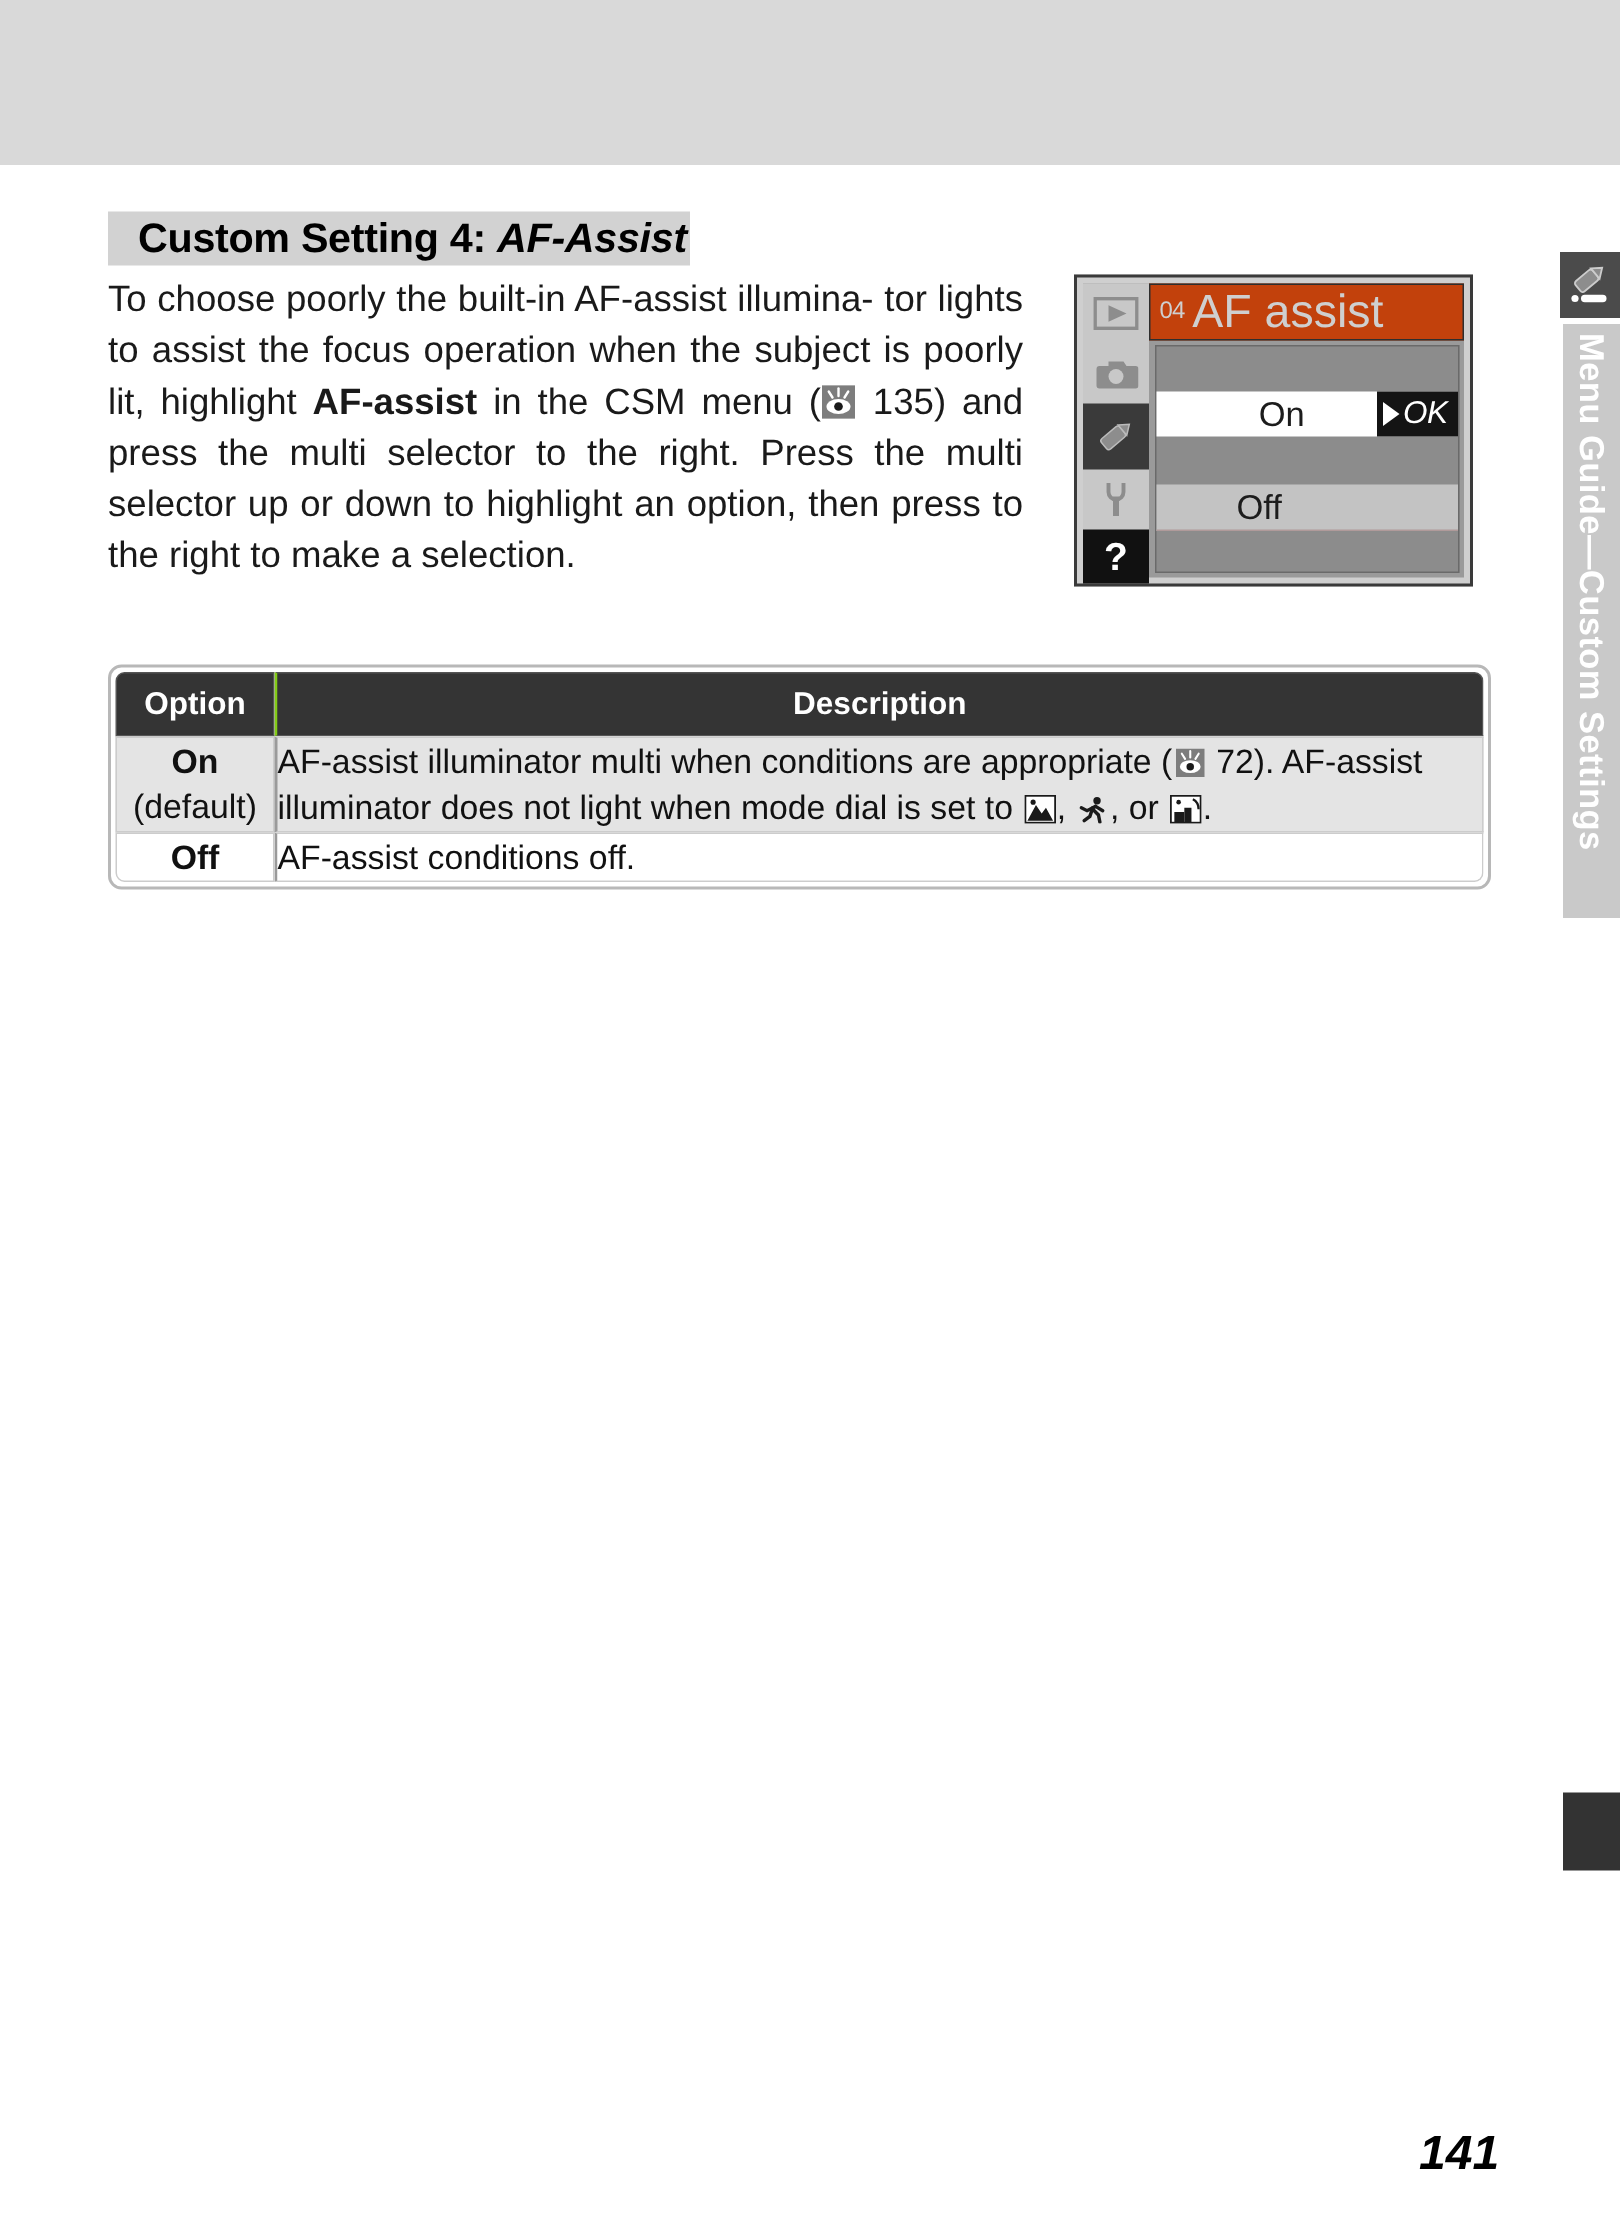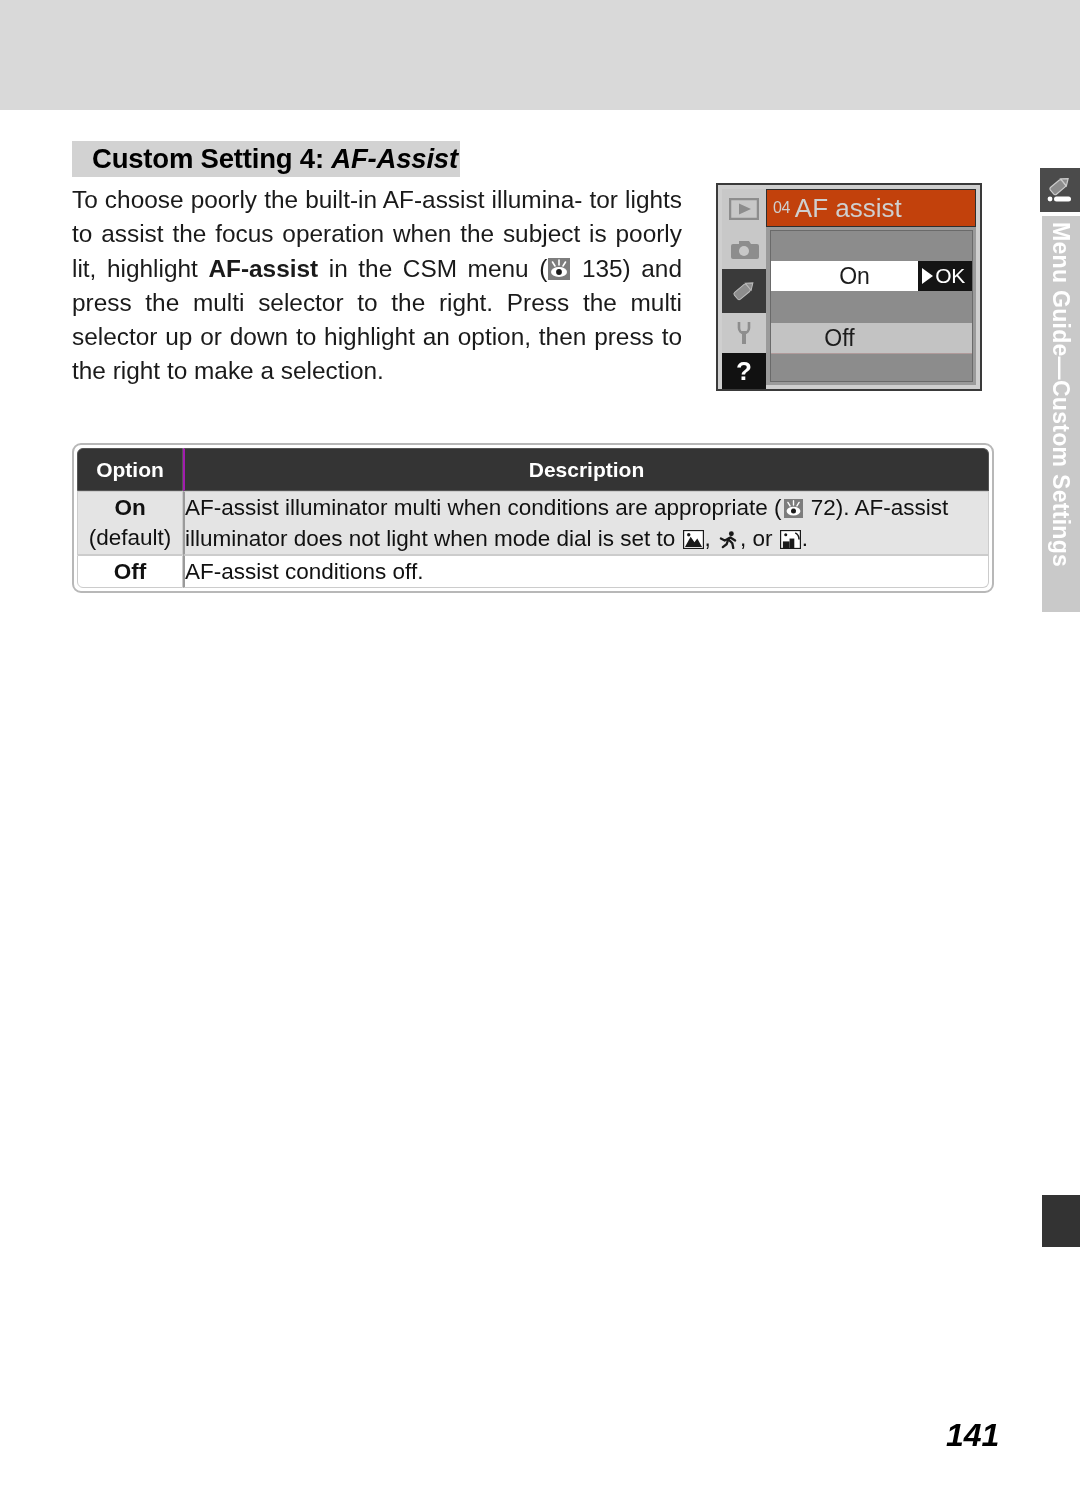--- a/index.html
+++ b/index.html
@@ -114,21 +114,21 @@
     right: 0; height: 38px;
     background: #c2410c;
     border: 1px solid #2e2e2e;
     box-sizing: border-box;
     display: flex;
     align-items: center;
     padding-left: 6px;
     color: #cfcfcf;
   }
   .lcd-title .num { font-size: 16px; letter-spacing: -0.5px; }
-  .lcd-title .txt { font-size: 26px; margin-left: 5px; }
+  .lcd-title .txt { font-size: 31px; margin-left: 5px; }
 
   .lcd-list {
     position: absolute;
     left: 4px; top: 41px;
     right: 3px; bottom: 3px;
     background: #8c8c8c;
     border: 1px solid #6a6a6a;
     box-sizing: border-box;
   }
   .lcd-row {
@@ -159,20 +159,21 @@
     position: absolute;
     right: 0; top: 0;
     height: 30px;
     background: #141414;
     color: #ffffff;
     font-size: 21px;
     display: flex;
     align-items: center;
     padding: 0 7px 0 4px;
     letter-spacing: -0.3px;
+    font-style: italic;
   }
   .ok-badge .tri {
     width: 0; height: 0;
     border-left: 11px solid #ffffff;
     border-top: 8px solid transparent;
     border-bottom: 8px solid transparent;
     margin-right: 2px;
   }
 
   
@@ -202,21 +203,21 @@
   .th-cell {
     background: #343434;
     color: #ffffff;
     font-size: 21px;
     font-weight: bold;
     text-align: center;
     height: 41px;
     border: 1px solid #555555;
   }
   .th-opt { border-radius: 6px 0 0 0; }
-  .th-desc { border-radius: 0 6px 0 0; border-left: 2px solid #a21caf; }
+  .th-desc { border-radius: 0 6px 0 0; border-left: 2px solid #84cc16; }
 
   .td-opt {
     background: #e4e4e4;
     text-align: center;
     font-size: 22.5px;
     line-height: 30px;
     color: #111111;
     border: 1px solid #cccccc;
     padding: 4px 2px;
   }

